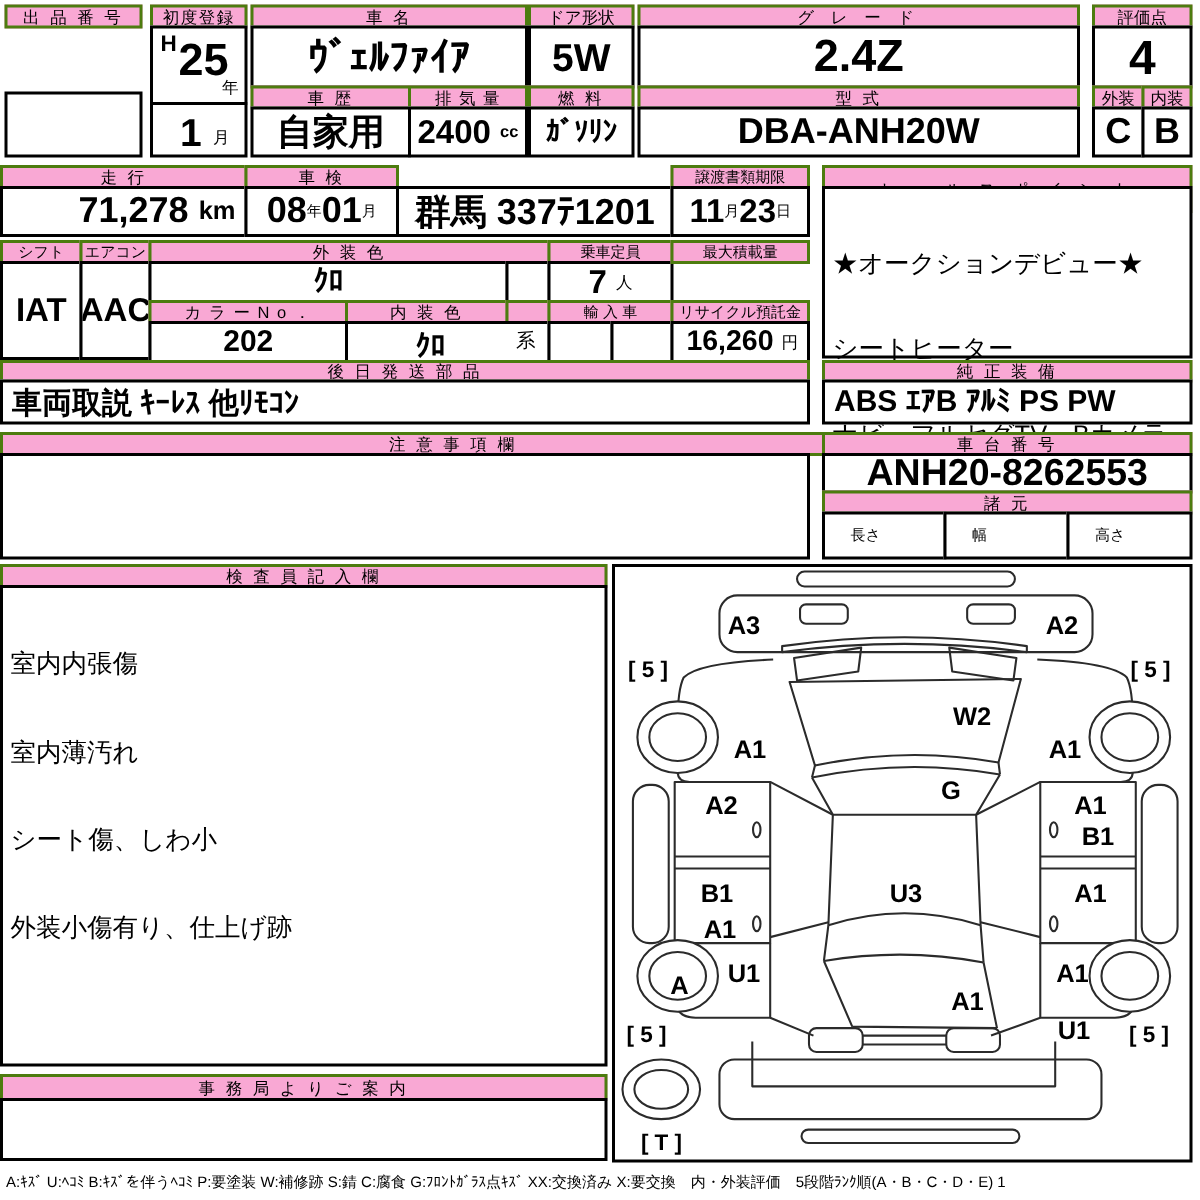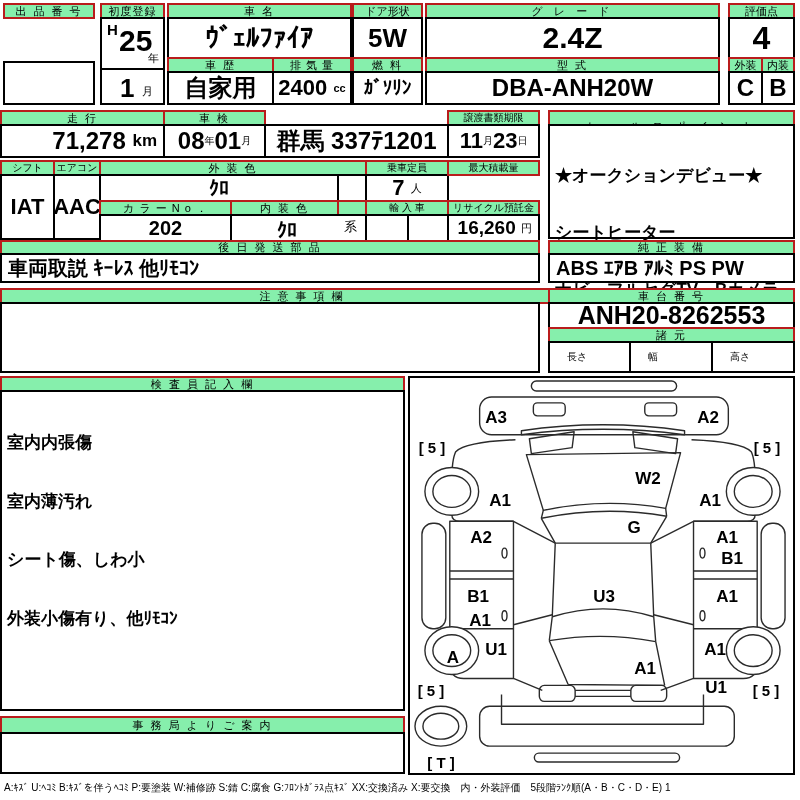--- a/index.html
+++ b/index.html
@@ -1,25 +1,25 @@
 <!DOCTYPE html>
 <html><head>
 <meta charset="utf-8">
 <style>
   html,body{margin:0;padding:0;background:#fff;}
   body{width:800px;height:800px;position:relative;font-family:"Liberation Sans",sans-serif;color:#000;}
   .sheet{position:absolute;left:0;top:0;width:800px;height:800px;background:#fff;}
   .c{position:absolute;box-sizing:border-box;}
   .bd{border:2px solid #000;background:#fff;}
-  .hd{border:2px solid #b91c1c;background:#86efac;font-size:11px;display:flex;align-items:center;justify-content:center;letter-spacing:2px;white-space:nowrap;overflow:hidden;}
+  .hd{border:2px solid #4d7c0f;background:#f9a8d4;font-size:11px;display:flex;align-items:center;justify-content:center;letter-spacing:2px;white-space:nowrap;overflow:hidden;}
   .hd.sm{font-size:10px;letter-spacing:0;}
   .v{font-weight:bold;display:flex;align-items:center;justify-content:center;white-space:nowrap;overflow:hidden;}
   .v.left{justify-content:flex-start;padding-left:6px;}
   .v.right{justify-content:flex-end;padding-right:6px;}
-  .lines{padding:2px 5px;font-weight:bold;font-size:17px;line-height:19px;white-space:pre;}
+  .lines{padding:2px 5px;font-weight:normal;font-size:17px;line-height:19px;white-space:pre;}
   .lines div{white-space:pre;}
   .dlabel{position:absolute;transform:translate(-50%,-50%);font-weight:bold;white-space:nowrap;line-height:1;}
   .legend{font-size:10px;white-space:nowrap;display:flex;align-items:center;}
   svg{position:absolute;left:0;top:0;}
   .speclab{font-size:10px;display:flex;align-items:center;padding-left:17px;font-weight:normal;}
 </style>
 </head>
 <body>
 
 <div class="sheet">
@@ -152,21 +152,21 @@
   <div class="c hd" style="left:548px;top:327px;width:247px;height:16px">諸 元</div>
   <div class="c bd speclab" style="left:548px;top:341px;width:83px;height:32px">長さ</div>
   <div class="c bd speclab" style="left:629px;top:341px;width:84px;height:32px">幅</div>
   <div class="c hd" style="left:0px;top:376px;width:405px;height:16px">検 査 員 記 入 欄</div>
 
   <div class="c bd speclab" style="left:711px;top:341px;width:84px;height:32px">高さ</div>
   <div class="c bd lines" style="left:0px;top:390px;width:405px;height:321px;line-height:19.5px">
     <div>室内内張傷</div>
     <div>室内薄汚れ</div>
     <div>シート傷、しわ小</div>
-    <div>外装小傷有り、他ﾘﾓｺﾝ</div>
+    <div>外装小傷有り、仕上げ跡</div>
   </div>
 
   <div class="c hd" style="left:0px;top:716px;width:405px;height:18px">事 務 局 よ り ご 案 内</div>
   <div class="c bd" style="left:0px;top:732px;width:405px;height:42px"></div>
 
   <div class="c bd" style="left:408px;top:376px;width:387px;height:399px">
     <svg width="383" height="395" viewBox="0 0 385 397">
       <g stroke="#2b2b2b" stroke-width="1.4" fill="none" stroke-linejoin="round">
 
         <rect x="122" y="3" width="146" height="10" rx="5"></rect>

